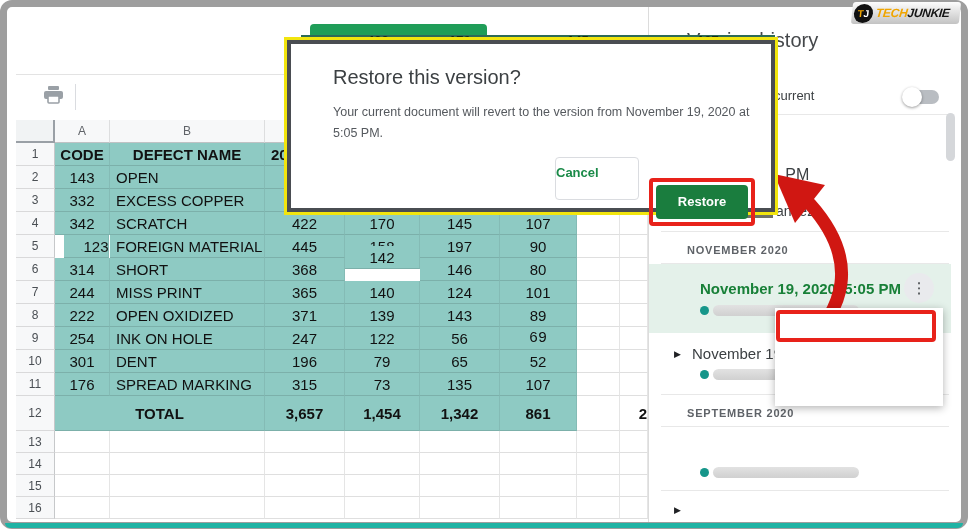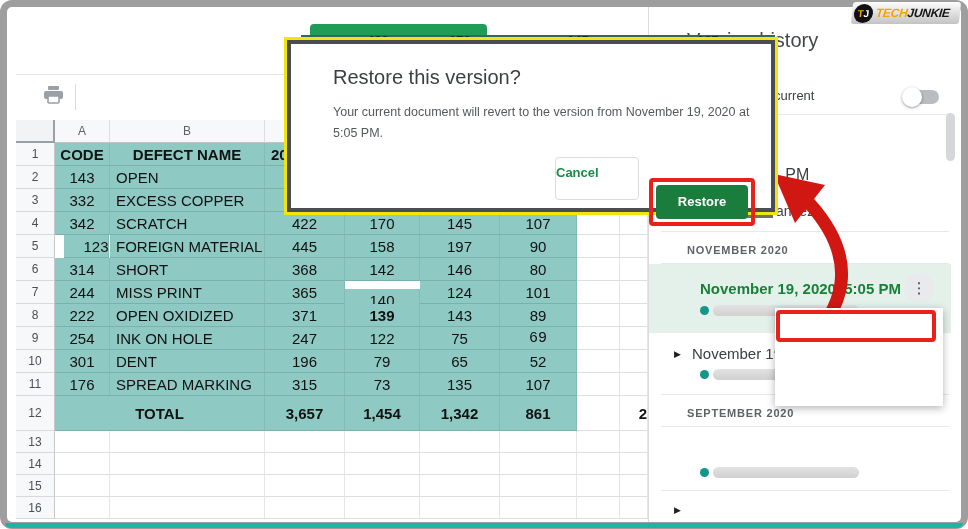--- a/index.html
+++ b/index.html
@@ -145,49 +145,49 @@
       <div class="cell teal center" style="left: 265px; top: 235px; width: 80px; height: 23px;">445</div>
       <div class="cell teal center" style="left: 345px; top: 235px; width: 75px; height: 23px;">158</div>
       <div class="cell teal center" style="left: 420px; top: 235px; width: 80px; height: 23px;">197</div>
       <div class="cell teal center" style="left: 500px; top: 235px; width: 77px; height: 23px;">90</div>
       <div class="cell " style="left: 577px; top: 235px; width: 43px; height: 23px;"></div>
       <div class="cell " style="left: 620px; top: 235px; width: 28px; height: 23px;"></div>
       <div class="cell rownum" style="left: 16px; top: 258px; width: 39px; height: 23px;">6</div>
       <div class="cell teal center" style="left: 55px; top: 258px; width: 55px; height: 23px;">314</div>
       <div class="cell teal left" style="left: 110px; top: 258px; width: 155px; height: 23px;">SHORT</div>
       <div class="cell teal center" style="left: 265px; top: 258px; width: 80px; height: 23px;">368</div>
-      <div class="cell teal center" style="left: 345px; top: 258px; width: 75px; height: 23px;">142</div>
+      <div class="cell teal center" style="left: 345px; top: 246px; width: 75px; height: 23px;">142</div>
       <div class="cell teal center" style="left: 420px; top: 258px; width: 80px; height: 23px;">146</div>
       <div class="cell teal center" style="left: 500px; top: 258px; width: 77px; height: 23px;">80</div>
       <div class="cell " style="left: 577px; top: 258px; width: 43px; height: 23px;"></div>
       <div class="cell " style="left: 620px; top: 258px; width: 28px; height: 23px;"></div>
       <div class="cell rownum" style="left: 16px; top: 281px; width: 39px; height: 23px;">7</div>
       <div class="cell teal center" style="left: 55px; top: 281px; width: 55px; height: 23px;">244</div>
       <div class="cell teal left" style="left: 110px; top: 281px; width: 155px; height: 23px;">MISS PRINT</div>
       <div class="cell teal center" style="left: 265px; top: 281px; width: 80px; height: 23px;">365</div>
-      <div class="cell teal center" style="left: 345px; top: 289px; width: 75px; height: 23px;">140</div>
+      <div class="cell teal center" style="left: 345px; top: 281px; width: 75px; height: 23px;">140</div>
       <div class="cell teal center" style="left: 420px; top: 281px; width: 80px; height: 23px;">124</div>
       <div class="cell teal center" style="left: 500px; top: 281px; width: 77px; height: 23px;">101</div>
       <div class="cell " style="left: 577px; top: 281px; width: 43px; height: 23px;"></div>
       <div class="cell " style="left: 620px; top: 281px; width: 28px; height: 23px;"></div>
       <div class="cell rownum" style="left: 16px; top: 304px; width: 39px; height: 23px;">8</div>
       <div class="cell teal center" style="left: 55px; top: 304px; width: 55px; height: 23px;">222</div>
       <div class="cell teal left" style="left: 110px; top: 304px; width: 155px; height: 23px;">OPEN OXIDIZED</div>
       <div class="cell teal center" style="left: 265px; top: 304px; width: 80px; height: 23px;">371</div>
-      <div class="cell teal center" style="left: 345px; top: 304px; width: 75px; height: 23px; font-weight: bold;">139</div>
+      <div class="cell teal center" style="left: 345px; top: 304px; width: 75px; height: 23px;">139</div>
       <div class="cell teal center" style="left: 420px; top: 304px; width: 80px; height: 23px;">143</div>
       <div class="cell teal center" style="left: 500px; top: 304px; width: 77px; height: 23px;">89</div>
       <div class="cell " style="left: 577px; top: 304px; width: 43px; height: 23px;"></div>
       <div class="cell " style="left: 620px; top: 304px; width: 28px; height: 23px;"></div>
       <div class="cell rownum" style="left: 16px; top: 327px; width: 39px; height: 23px;">9</div>
       <div class="cell teal center" style="left: 55px; top: 327px; width: 55px; height: 23px;">254</div>
       <div class="cell teal left" style="left: 110px; top: 327px; width: 155px; height: 23px;">INK ON HOLE</div>
       <div class="cell teal center" style="left: 265px; top: 327px; width: 80px; height: 23px;">247</div>
       <div class="cell teal center" style="left: 345px; top: 327px; width: 75px; height: 23px;">122</div>
-      <div class="cell teal center" style="left: 420px; top: 327px; width: 80px; height: 23px;">75</div>
+      <div class="cell teal center" style="left: 420px; top: 327px; width: 80px; height: 23px;">56</div>
       <div class="cell teal center" style="left: 500px; top: 327px; width: 77px; height: 23px; font-family: Liberation Mono, monospace;">69</div>
       <div class="cell " style="left: 577px; top: 327px; width: 43px; height: 23px;"></div>
       <div class="cell " style="left: 620px; top: 327px; width: 28px; height: 23px;"></div>
       <div class="cell rownum" style="left: 16px; top: 350px; width: 39px; height: 23px;">10</div>
       <div class="cell teal center" style="left: 55px; top: 350px; width: 55px; height: 23px;">301</div>
       <div class="cell teal left" style="left: 110px; top: 350px; width: 155px; height: 23px;">DENT</div>
       <div class="cell teal center" style="left: 265px; top: 350px; width: 80px; height: 23px;">196</div>
       <div class="cell teal center" style="left: 345px; top: 350px; width: 75px; height: 23px;">79</div>
       <div class="cell teal center" style="left: 420px; top: 350px; width: 80px; height: 23px;">65</div>
       <div class="cell teal center" style="left: 500px; top: 350px; width: 77px; height: 23px;">52</div>

